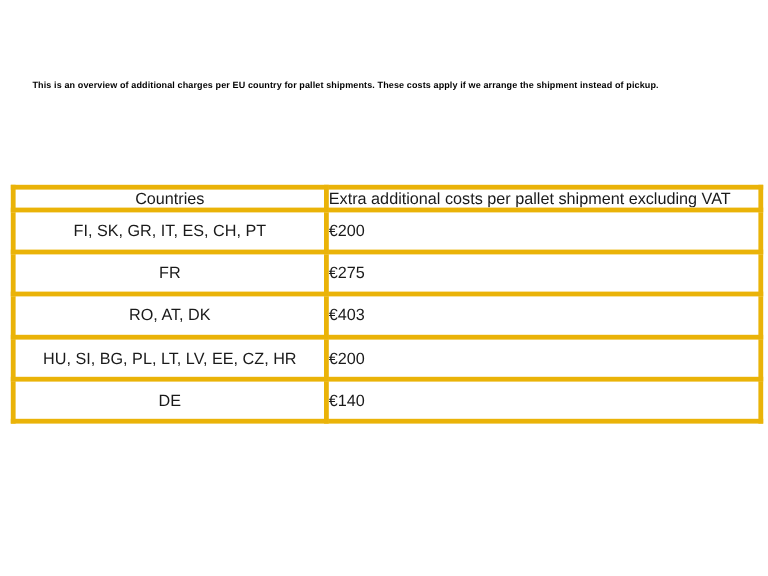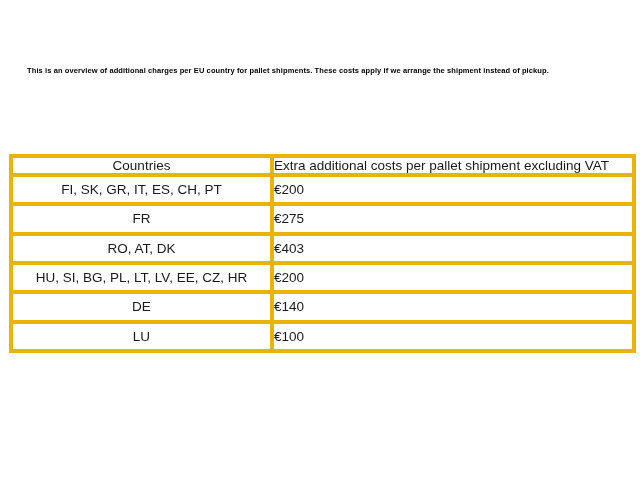--- a/index.html
+++ b/index.html
@@ -90,20 +90,16 @@
         <td class="cost-cell">€403</td>
       </tr>
       <tr>
         <td class="countries-cell">HU, SI, BG, PL, LT, LV, EE, CZ, HR</td>
         <td class="cost-cell">€200</td>
       </tr>
       <tr>
         <td class="countries-cell">DE</td>
         <td class="cost-cell">€140</td>
       </tr>
-      <tr>
-        <td class="countries-cell">LU</td>
-        <td class="cost-cell">€100</td>
-      </tr>
     </tbody>
   </table>
 
 </div>
 
 </body></html>

